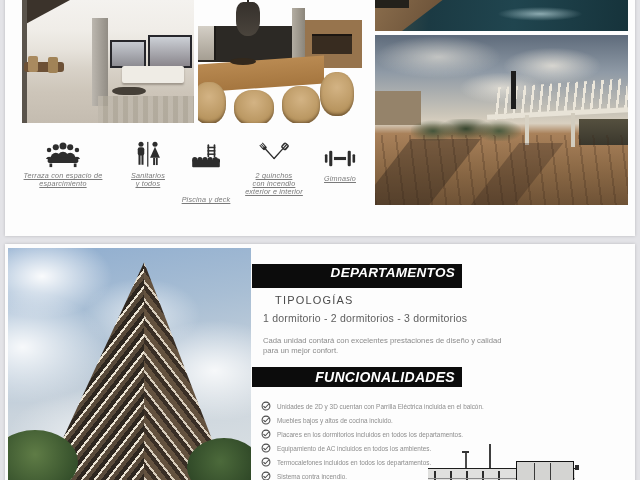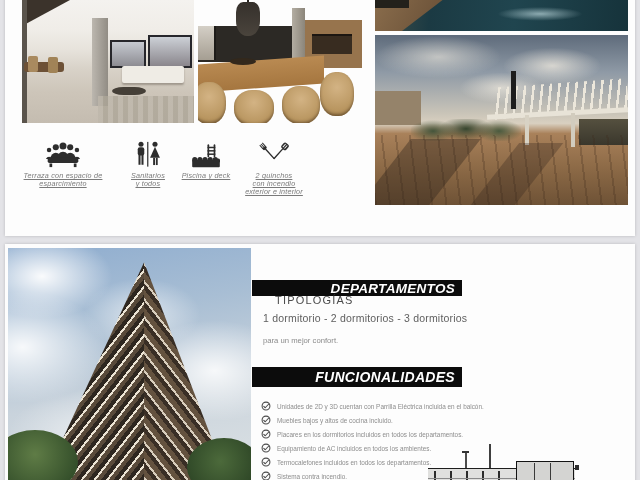--- a/index.html
+++ b/index.html
@@ -20,21 +20,21 @@
   .a-icon{height:30px;display:flex;align-items:flex-end;justify-content:center;margin-bottom:4px;}
   .a-label{font-size:7.2px;line-height:8px;font-style:italic;color:#7a7a7a;letter-spacing:.2px;}
   .a-label span{display:block;text-decoration:underline;}
 
   
   .black-bar{
     position:absolute;left:247px;width:210px;background:#0c0c0c;color:#fff;
     font-weight:bold;font-style:italic;text-align:right;box-sizing:border-box;padding-right:7px;
     letter-spacing:.3px;
   }
-  #departamentos-bar{top:36px;height:16px;font-size:13.5px;line-height:18px;}
+  #departamentos-bar{top:20px;height:24px;font-size:13.5px;line-height:18px;}
   #funcionalidades-bar{top:123px;height:20px;font-size:14px;line-height:20px;}
   #tipologias-heading{left:270px;top:50px;font-size:11px;letter-spacing:1.2px;color:#4b4b4b;}
   #tipologias-options{left:258px;top:68px;font-size:10.5px;color:#606060;letter-spacing:.2px;}
   #tipologias-desc{left:258px;top:92px;font-size:7.7px;line-height:9.5px;color:#8b8b8b;}
   .feature-list{position:absolute;left:256px;top:158px;}
   .feature-row{display:flex;align-items:center;gap:6px;height:8px;margin-bottom:6px;}
   .feature-row span{font-size:6.4px;color:#8d8d8d;white-space:nowrap;}
 
   
   #photo-living{left:17px;top:4px;width:172px;height:123px;
@@ -230,21 +230,21 @@
         <rect x="20.5" y="17.5" width="2" height="7.8"></rect>
           <rect x="23.4" y="17.5" width="2" height="7.8"></rect>
       </svg>
     </div>
     <div class="a-label">
       <span>Sanitarios</span>
       <span>y todos</span>
     </div>
   </div>
 
-  <div class="amenity" style="left:156px;width:90px;">
+  <div class="amenity" style="left:156px;width:90px;gap:24px;">
     <div class="a-icon">
       <svg width="28" height="25" viewBox="0 0 30 26" fill="#2d2d2d">
         <rect x="16.6" y="1" width="1.8" height="14" rx="0.9"></rect>
         <rect x="23.2" y="1" width="1.8" height="14" rx="0.9"></rect>
         <rect x="16.6" y="3.6" width="8.4" height="1.6"></rect>
         <rect x="16.6" y="7.2" width="8.4" height="1.6"></rect>
         <rect x="16.6" y="10.8" width="8.4" height="1.6"></rect>
         <circle cx="3" cy="17.5" r="2.8"></circle>
           <circle cx="8.5" cy="17.5" r="2.8"></circle>
           <circle cx="14" cy="17.5" r="2.8"></circle>
@@ -277,20 +277,34 @@
         </g>
       </svg>
     </div>
     <div class="a-label">
       <span>2 quinchos</span>
       <span>con incendio</span>
       <span>exterior e interior</span>
     </div>
   </div>
 
+  <div class="amenity" style="left:295px;width:80px;">
+    <div class="a-icon" style="padding-bottom:3px;">
+      <svg width="32" height="19" viewBox="0 0 36 22" fill="#2d2d2d">
+        <rect x="0.5" y="6" width="3" height="10" rx="1.2"></rect>
+        <rect x="5.5" y="2" width="3.6" height="18" rx="1.5"></rect>
+        <rect x="11" y="9.2" width="14" height="3.6"></rect>
+        <rect x="26.9" y="2" width="3.6" height="18" rx="1.5"></rect>
+        <rect x="32.5" y="6" width="3" height="10" rx="1.2"></rect>
+      </svg>
+    </div>
+    <div class="a-label">
+      <span>Gimnasio</span>
+    </div>
+  </div>
 </div>
 
 <div class="card" id="bottom-card">
 
   <div class="photo" id="photo-building">
     <div class="abs clouds"></div>
     <div class="abs lowrise"></div>
     <div class="abs face-left"></div>
     <div class="abs face-right"></div>
     <div class="abs tree-left"></div>
@@ -299,20 +313,21 @@
 
   <div class="black-bar" id="departamentos-bar">
     <span>DEPARTAMENTOS</span>
   </div>
 
   <div class="abs" id="tipologias-heading">TIPOLOGÍAS</div>
 
   <div class="abs" id="tipologias-options">1 dormitorio - 2 dormitorios - 3 dormitorios</div>
 
   <div class="abs" id="tipologias-desc">
+    <div>Cada unidad contará con excelentes prestaciones de diseño y calidad</div>
     <div>para un mejor confort.</div>
   </div>
 
   <div class="black-bar" id="funcionalidades-bar">
     <span>FUNCIONALIDADES</span>
   </div>
 
   <div class="feature-list">
     <div class="feature-row">
       <svg width="10" height="10" viewBox="0 0 12 12">

